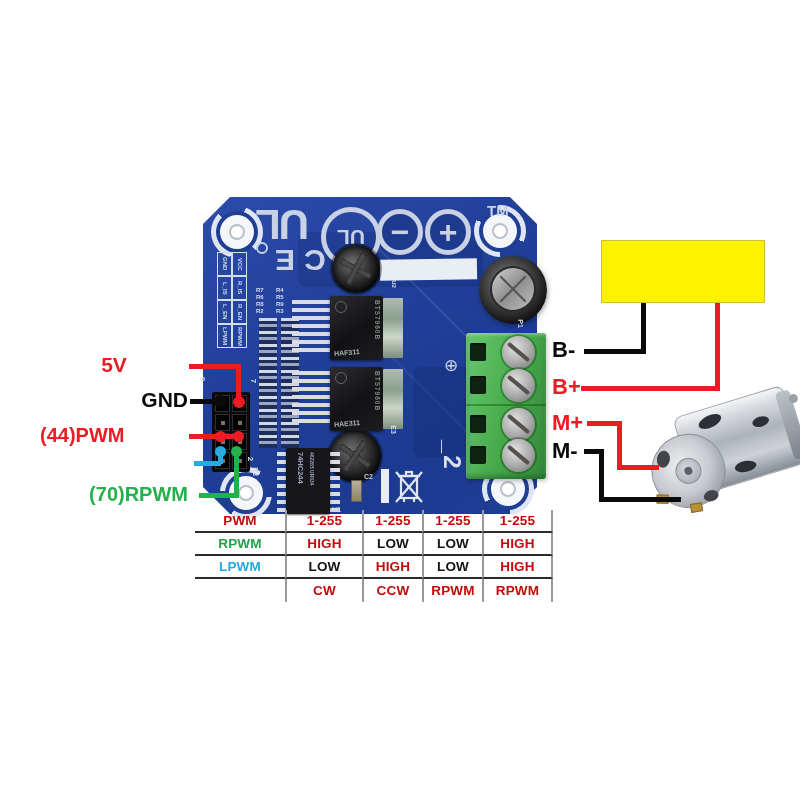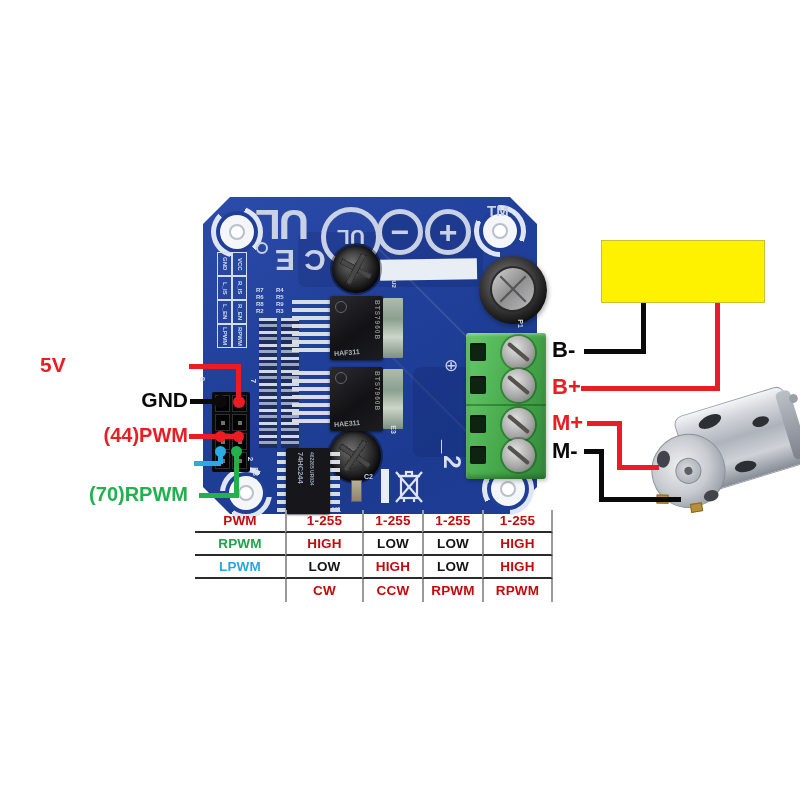--- a/index.html
+++ b/index.html
@@ -272,23 +272,23 @@
       </i>
       <i>
         <b></b>
       </i>
   </div>
   <div class="mt" style="left:200px;top:375px;">8</div>
   <div class="mt" style="left:251px;top:377px;">7</div>
   <div class="mt" style="left:248px;top:455px;">2</div>
   <div class="mt" style="left:251px;top:468px;font-size:7px;">P3</div>
 
-  <div class="lab" style="left:40px;top:353px;width:148px;text-align:left;font-size:21px;color:#ec1c24;z-index:7;">5V</div>
+  <div class="lab" style="left:40px;top:353px;width:148px;text-align:center;font-size:21px;color:#ec1c24;z-index:7;">5V</div>
   <div class="lab" style="left:40px;top:388px;width:148px;text-align:right;font-size:21px;color:#0a0a0a;z-index:7;">GND</div>
-  <div class="lab" style="left:40px;top:424px;width:148px;text-align:right;font-size:20px;color:#ec1c24;z-index:7;">(44)PWM</div>
+  <div class="lab" style="left:40px;top:424px;width:148px;text-align:left;font-size:20px;color:#ec1c24;z-index:7;">(44)PWM</div>
   <div class="lab" style="left:40px;top:483px;width:148px;text-align:right;font-size:20px;color:#22b14c;z-index:7;">(70)RPWM</div>
 
   <div class="wire" style="left:189px;top:364px;width:52px;height:5px;background:#ec1c24;z-index:5;"></div>
   <div class="wire" style="left:236px;top:364px;width:5px;height:36px;background:#ec1c24;z-index:5;"></div>
   <div class="dot" style="left:233px;top:396px;width:12px;height:12px;background:#ec1c24;z-index:6;"></div>
 
   <div class="wire" style="left:190px;top:399px;width:28px;height:5px;background:#0a0a0a;z-index:5;"></div>
   <div class="dot" style="left:214px;top:395px;width:13px;height:13px;background:#0a0a0a;z-index:6;"></div>
 
   <div class="wire" style="left:189px;top:434px;width:50px;height:5px;background:#ec1c24;z-index:5;"></div>

